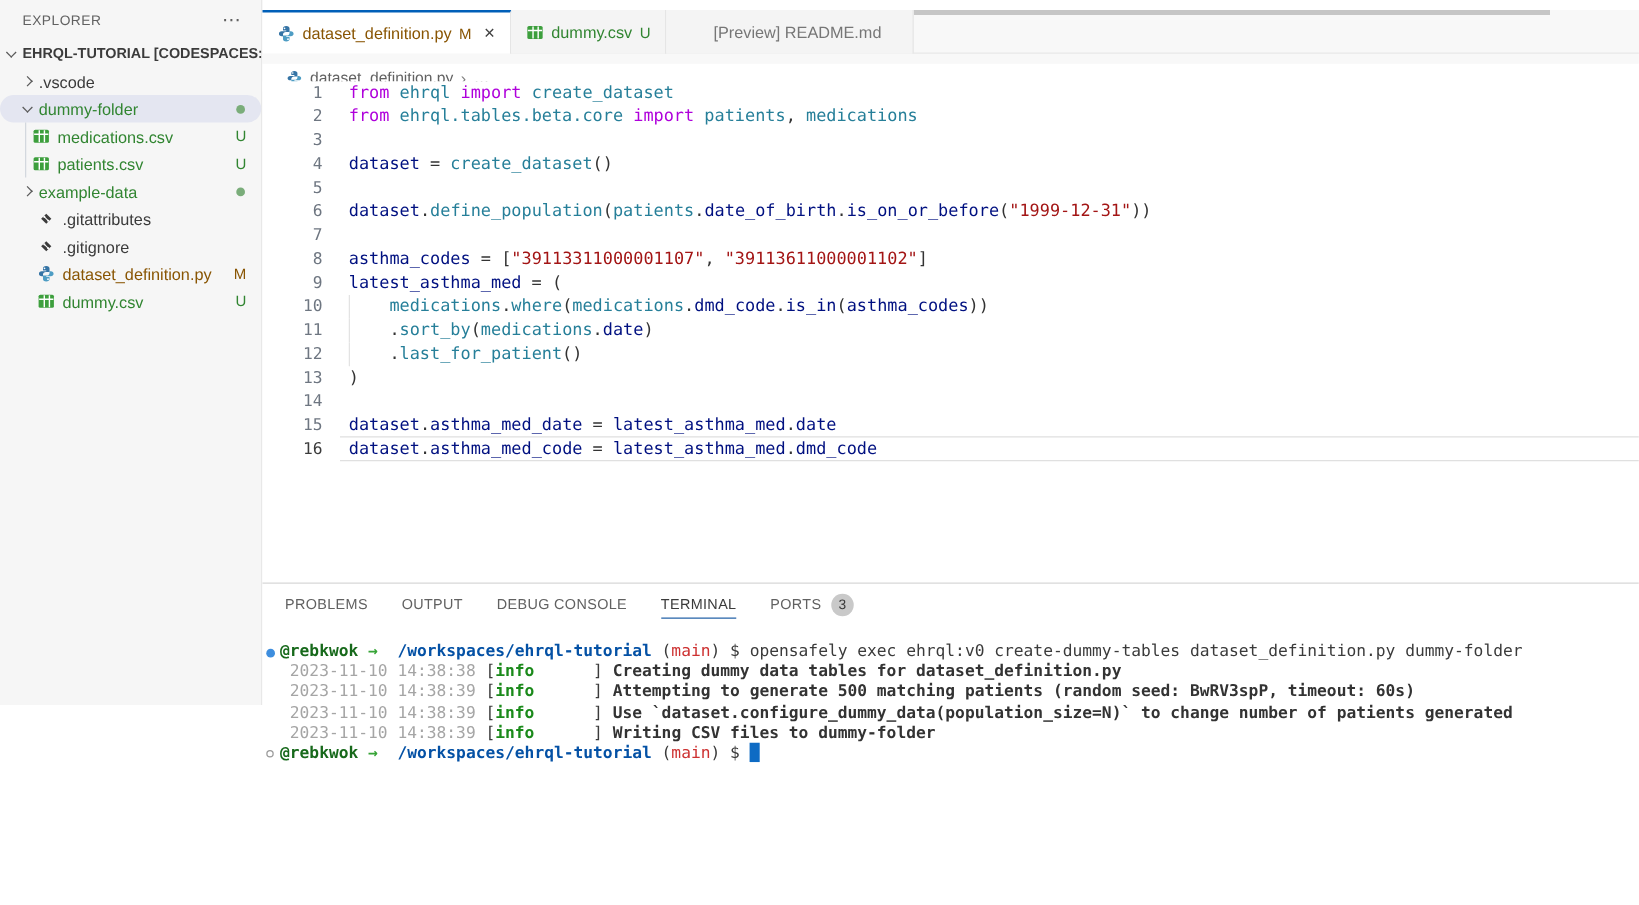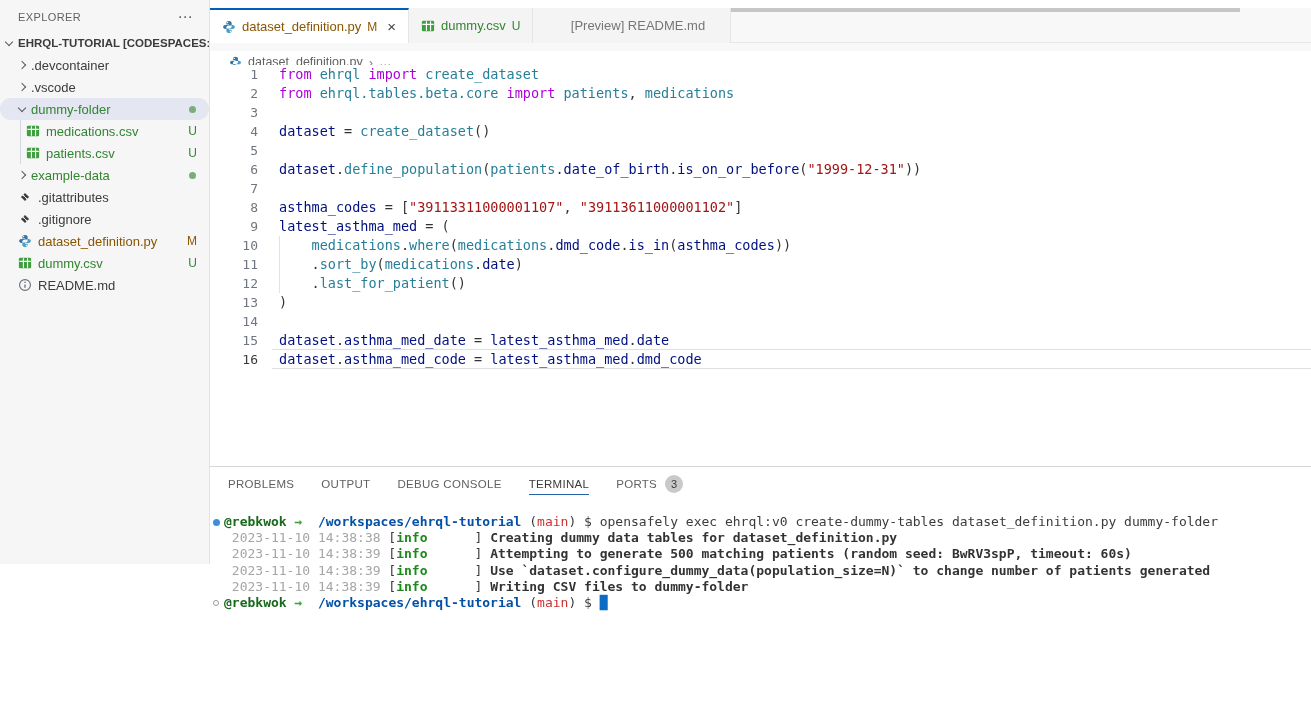--- a/index.html
+++ b/index.html
@@ -24,21 +24,21 @@
   .chev.expanded { transform:rotate(45deg); margin-top:-3px; }
   .chev.collapsed { transform:rotate(-45deg); }
   .tree { margin-top:0; }
   .tree-row { position:relative; height:22px; display:flex; align-items:center;
     font-size:13px; color:#3B3B3B; cursor:pointer; white-space:nowrap; }
   .tree-row.selected { background:#E4E6F1;border-radius:11px; }
   .tree-row .label { margin-left:6px; }
   .tree-row .icon { width:14px; height:14px; flex:none; display:inline-block; }
   .tree-row .icon svg { width:14px; height:14px; display:block; }
   .depth1folder { padding-left:19px; }
-  .depth1file   { padding-left:18px; }
+  .depth1file   { padding-left:30px; }
   .depth2file   { padding-left:26px; }
   .depth2file::before { content:""; position:absolute; left:20px; top:0; bottom:0; width:1px; background:#D3D8DE; }
   .c-untracked { color:#318531; }
   .c-modified  { color:#895503; }
   .c-default   { color:#3B3B3B; }
   .c-preview   { color:#767676; }
   .badge-letter { position:absolute; right:12px; font-size:12px; }
   .dot-badge { position:absolute; right:13px; width:7px; height:7px; border-radius:50%; background:#7AAD7A; }
 
   
@@ -109,24 +109,20 @@
     <span>EXPLORER</span>
     <span class="sb-more">⋯</span>
   </div>
   <div class="ws-row">
     <span class="chev expanded"></span>
     <span class="label">EHRQL-TUTORIAL [CODESPACES:...</span>
   </div>
   <div class="tree" id="tree">
       <div class="tree-row depth1folder">
         <span class="chev collapsed"></span>
-        <span class="label c-default">.devcontainer</span>
-      </div>
-      <div class="tree-row depth1folder">
-        <span class="chev collapsed"></span>
         <span class="label c-default">.vscode</span>
       </div>
       <div class="tree-row depth1folder selected">
         <span class="chev expanded"></span>
         <span class="label c-untracked">dummy-folder</span>
         <span class="dot-badge"></span>
       </div>
       <div class="tree-row depth2file">
         <span class="icon">
           <svg viewBox="0 0 16 16">
@@ -188,30 +184,20 @@
       </div>
       <div class="tree-row depth1file">
         <span class="icon">
           <svg viewBox="0 0 16 16">
             <rect x="1" y="2" width="14" height="12" rx="1.5" fill="#3D9F3D"></rect>
             <path d="M1.5 6.2h13M6.2 2.5v11M10.9 2.5v11" stroke="#fff" stroke-width="1.3"></path>
           </svg>
         </span>
         <span class="label c-untracked">dummy.csv</span>
         <span class="badge-letter c-untracked">U</span>
-      </div>
-      <div class="tree-row depth1file">
-        <span class="icon">
-          <svg viewBox="0 0 16 16">
-            <circle cx="8" cy="8" r="6.2" fill="none" stroke="#697077" stroke-width="1.3"></circle>
-            <path d="M8 7.3v3.7" stroke="#697077" stroke-width="1.5"></path>
-            <circle cx="8" cy="4.9" r=".95" fill="#697077"></circle>
-          </svg>
-        </span>
-        <span class="label c-default">README.md</span>
       </div>
     </div>
 </div>
 
 <div class="main">
   <div class="tabbar">
     <div class="tab-scrollbar"></div>
     <div class="tabs" id="tabs">
         <div class="tab active">
           <span class="icon">

